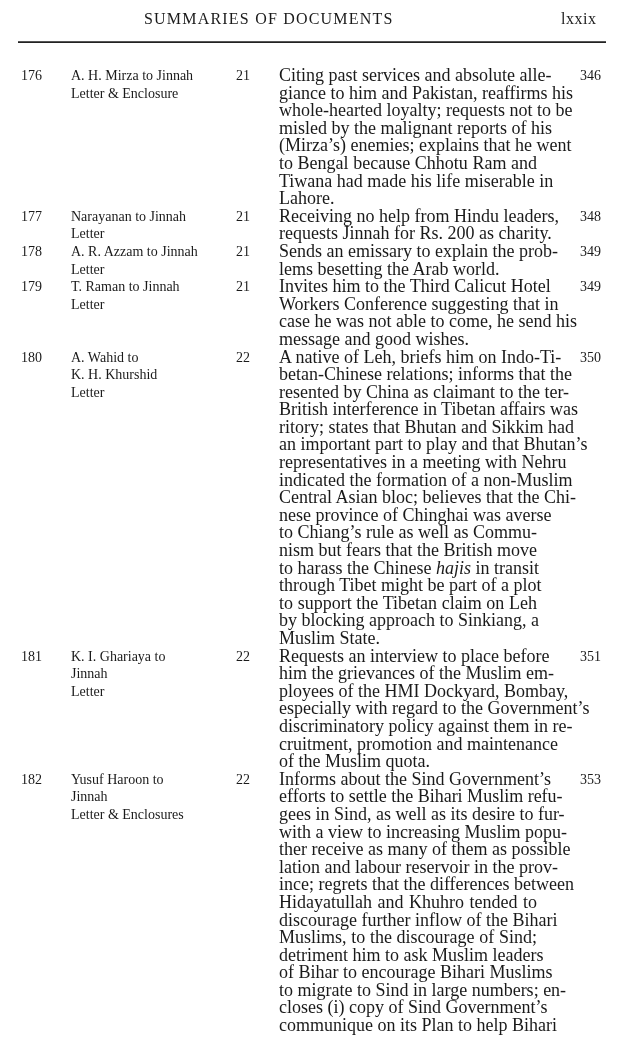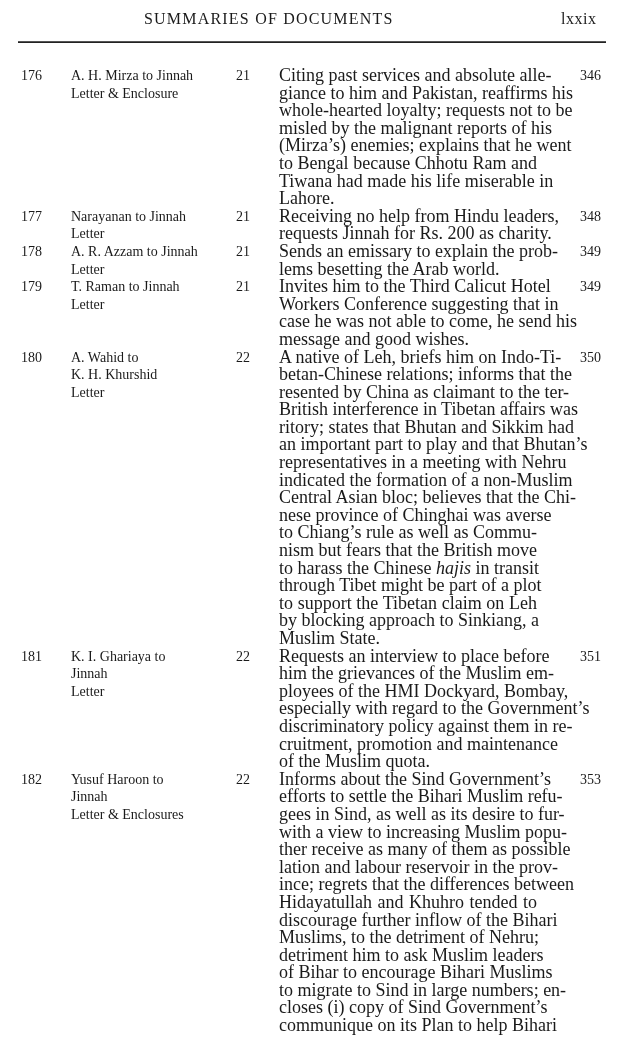--- a/index.html
+++ b/index.html
@@ -178,21 +178,21 @@
       <div class="summary">
         <span>Informs about the Sind Government’s</span>
         <span>efforts to settle the Bihari Muslim refu-</span>
         <span>gees in Sind, as well as its desire to fur-</span>
         <span>with a view to increasing Muslim popu-</span>
         <span>ther receive as many of them as possible</span>
         <span>lation and labour reservoir in the prov-</span>
         <span>ince; regrets that the differences between</span>
         <span>Hidayatullah and Khuhro tended to</span>
         <span>discourage further inflow of the Bihari</span>
-        <span>Muslims, to the detriment of Nehru;</span>
+        <span>Muslims, to the discourage of Sind;</span>
         <span>detriment him to ask Muslim leaders</span>
         <span>of Bihar to encourage Bihari Muslims</span>
         <span>to migrate to Sind in large numbers; en-</span>
         <span>closes (i) copy of Sind Government’s</span>
         <span class="last">communique on its Plan to help Bihari</span>
       </div>
       <div class="pagenum">353</div>
     </div>
   </div>
 

